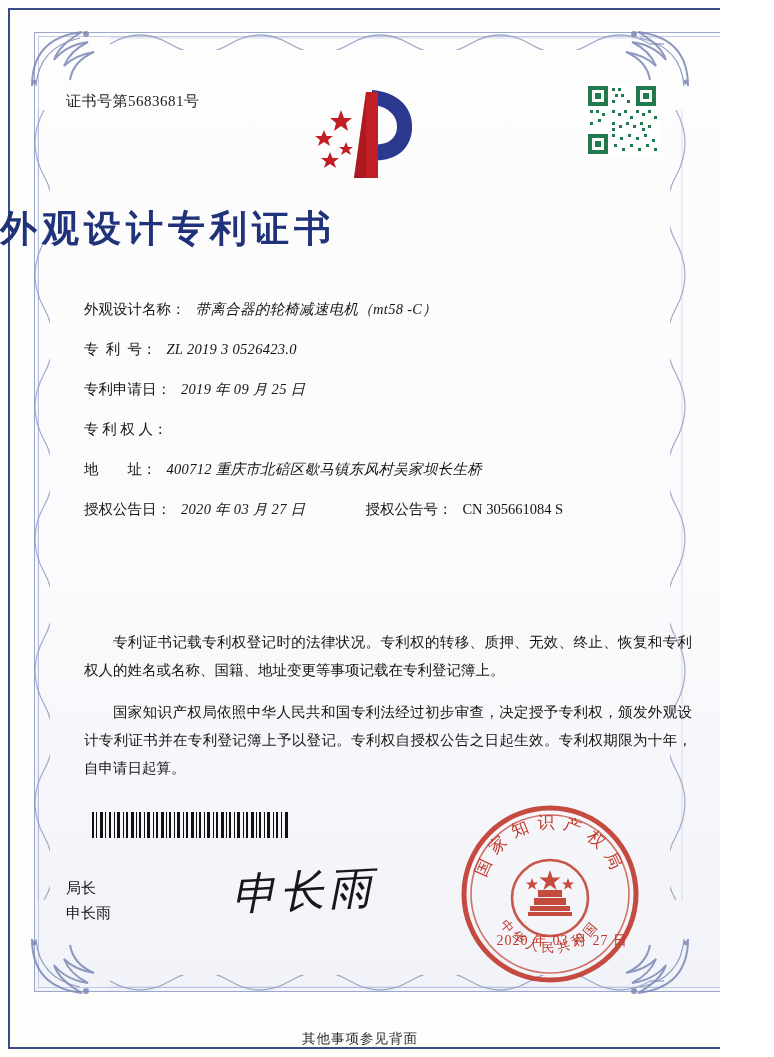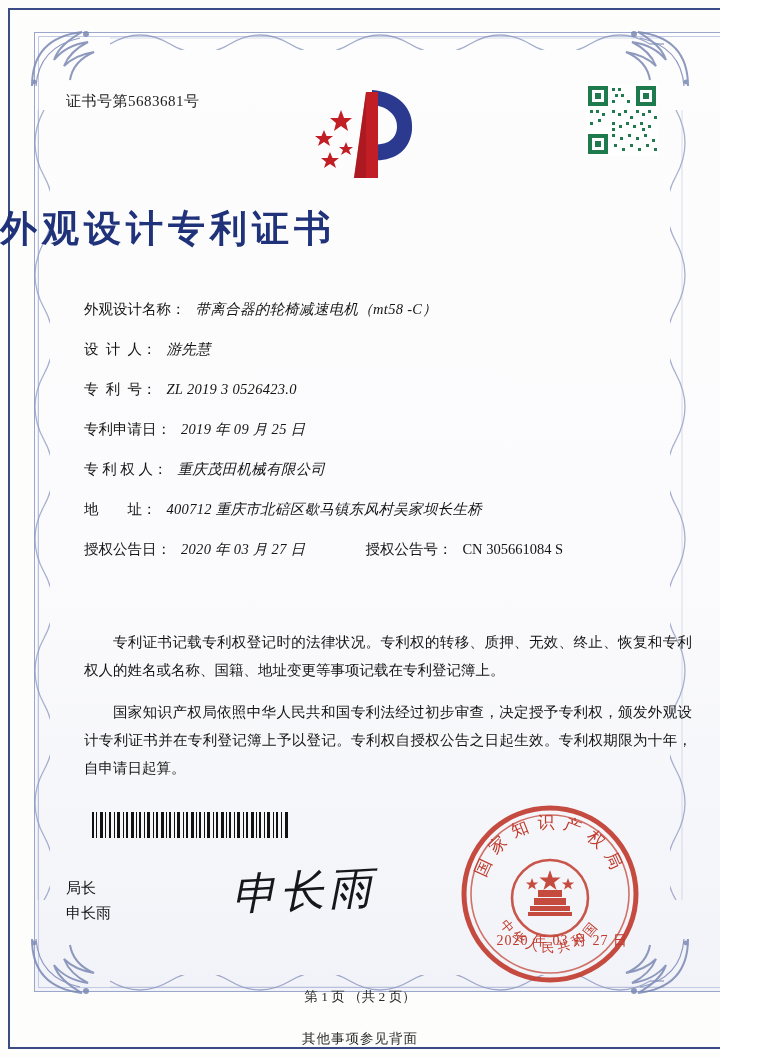--- a/index.html
+++ b/index.html
@@ -363,34 +363,29 @@
   </div>
 
   <div class="title">外观设计专利证书</div>
 
   <div class="fields">
     <div class="field-row">
       <span class="field-label">外观设计名称：</span>
       <span class="field-value">带离合器的轮椅减速电机（mt58 -C）</span>
     </div>
     <div class="field-row">
-      <span class="field-label">设  计  人：</span>
-      <span class="field-value">游先慧</span>
-    </div>
-    <div class="field-row">
       <span class="field-label">专  利  号：</span>
       <span class="field-value">ZL 2019 3 0526423.0</span>
     </div>
     <div class="field-row">
       <span class="field-label">专利申请日：</span>
       <span class="field-value">2019 年 09 月 25 日</span>
     </div>
     <div class="field-row">
       <span class="field-label">专 利 权 人：</span>
-      <span class="field-value">重庆茂田机械有限公司</span>
     </div>
     <div class="field-row">
       <span class="field-label">地        址：</span>
       <span class="field-value">400712 重庆市北碚区歇马镇东风村吴家坝长生桥</span>
     </div>
     <div class="field-row split">
       <span class="field-label">授权公告日：</span>
       <span class="field-value">2020 年 03 月 27 日</span>
       <span class="second-label">授权公告号：</span>
       <span class="second-value">CN 305661084 S</span>
@@ -484,16 +479,15 @@
       <text font-family="'DejaVu Serif','Liberation Serif',serif" font-size="17" fill="#c0392b" letter-spacing="8">
         <textPath href="#sealTopArc" startOffset="50%" text-anchor="middle">国家知识产权局</textPath>
       </text>
       <text font-family="'DejaVu Serif','Liberation Serif',serif" font-size="13" fill="#c0392b" letter-spacing="4">
         <textPath href="#sealBottomArc" startOffset="50%" text-anchor="middle">中华人民共和国</textPath>
       </text>
     </svg>
   </div>
   <div class="seal-date">2020 年 03 月 27 日</div>
 
-  <div class="page-no">第 1 页 （共 2 页）</div>
   <div class="footer-note">其他事项参见背面</div>
 
 </div>
 
 </body></html>

